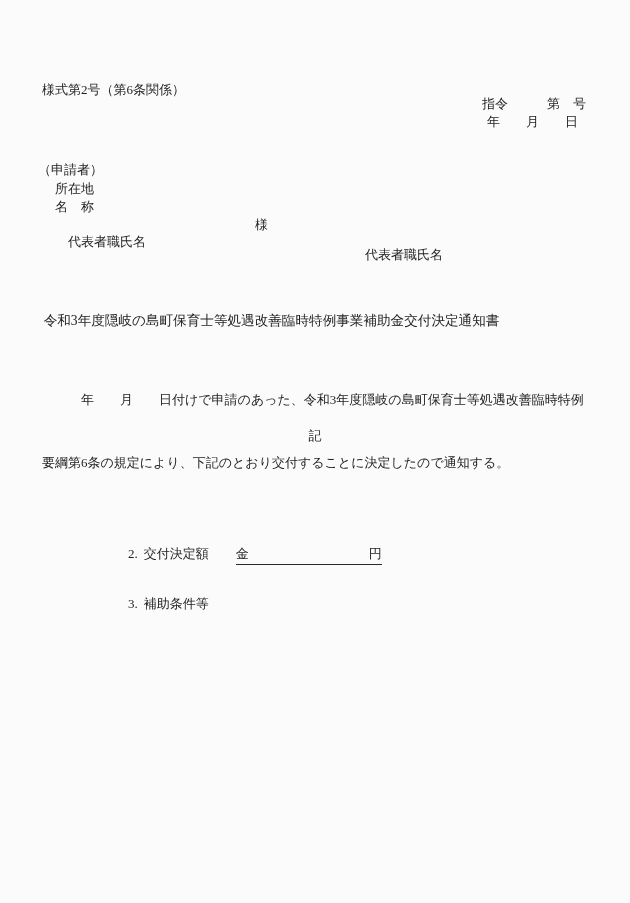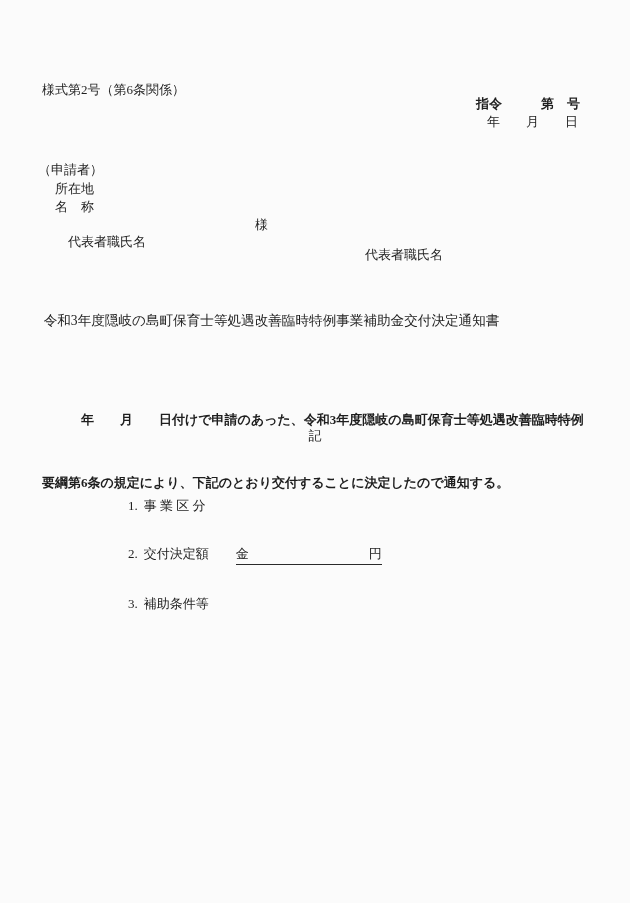--- a/index.html
+++ b/index.html
@@ -14,34 +14,34 @@
     background: #fbfbfb;
     color: #1e1e1e;
     font-family: "Liberation Serif", "DejaVu Serif", serif;
     font-size: 13px;
     line-height: 1.3;
     overflow: hidden;
   }
   .abs { position: absolute; white-space: pre; }
 
   .form-label        { left: 42px;  top: 82px;  }
-  .directive-line    { right: 50px; top: 96px;  text-align: right; font-weight: bold; }
+  .directive-line    { right: 44px; top: 96px;  text-align: right; }
   .date-line         { right: 52px; top: 114px; text-align: right; }
 
   .applicant-heading { left: 38px;  top: 162px; }
   .address-label     { left: 55px;  top: 181px; }
   .name-label        { left: 55px;  top: 199px; }
   .representative-row{ left: 55px;  top: 217px; }
   .honorific         { position: absolute; left: 200px; top: 0; }
 
   .issuer-title      { left: 365px; top: 247px; }
 
   .doc-title         { left: 0; top: 312px; width: 543px; text-align: center; font-size: 13.6px; }
 
-  .body-paragraph    { left: 42px;  top: 367px; width: 560px; line-height: 21px; font-weight: bold; }
+  .body-paragraph    { left: 42px;  top: 347px; width: 560px; line-height: 21px; }
   .body-line         { white-space: pre; }
 
   .record-marker     { left: 0; top: 428px; width: 630px; text-align: center; }
 
   .item              { left: 115px; }
   .item-1            { top: 481px; }
   .item-2            { top: 529px; }
   .item-3            { top: 579px; }
   .item-number       { margin-right: 6px; }
 
@@ -76,23 +76,20 @@
 
   <div class="abs doc-title">令和3年度隠岐の島町保育士等処遇改善臨時特例事業補助金交付決定通知書</div>
 
   <div class="abs body-paragraph">
     <div class="body-line">　　　年　　月　　日付けで申請のあった、令和3年度隠岐の島町保育士等処遇改善臨時特例</div>
     <div class="body-line">要綱第6条の規定により、下記のとおり交付することに決定したので通知する。</div>
   </div>
 
   <div class="abs record-marker">記</div>
 
-  <div class="abs item item-1">
-    <span class="item-number">1.</span><span>事 業 区 分</span>
-  </div>
 
   <div class="abs item item-2">
     <span class="item-number">2.</span><span>交付決定額</span><span class="amount-line"><span>金</span><span>円</span></span>
   </div>
 
   <div class="abs item item-3">
     <span class="item-number">3.</span><span>補助条件等</span>
   </div>
 
 </div>

